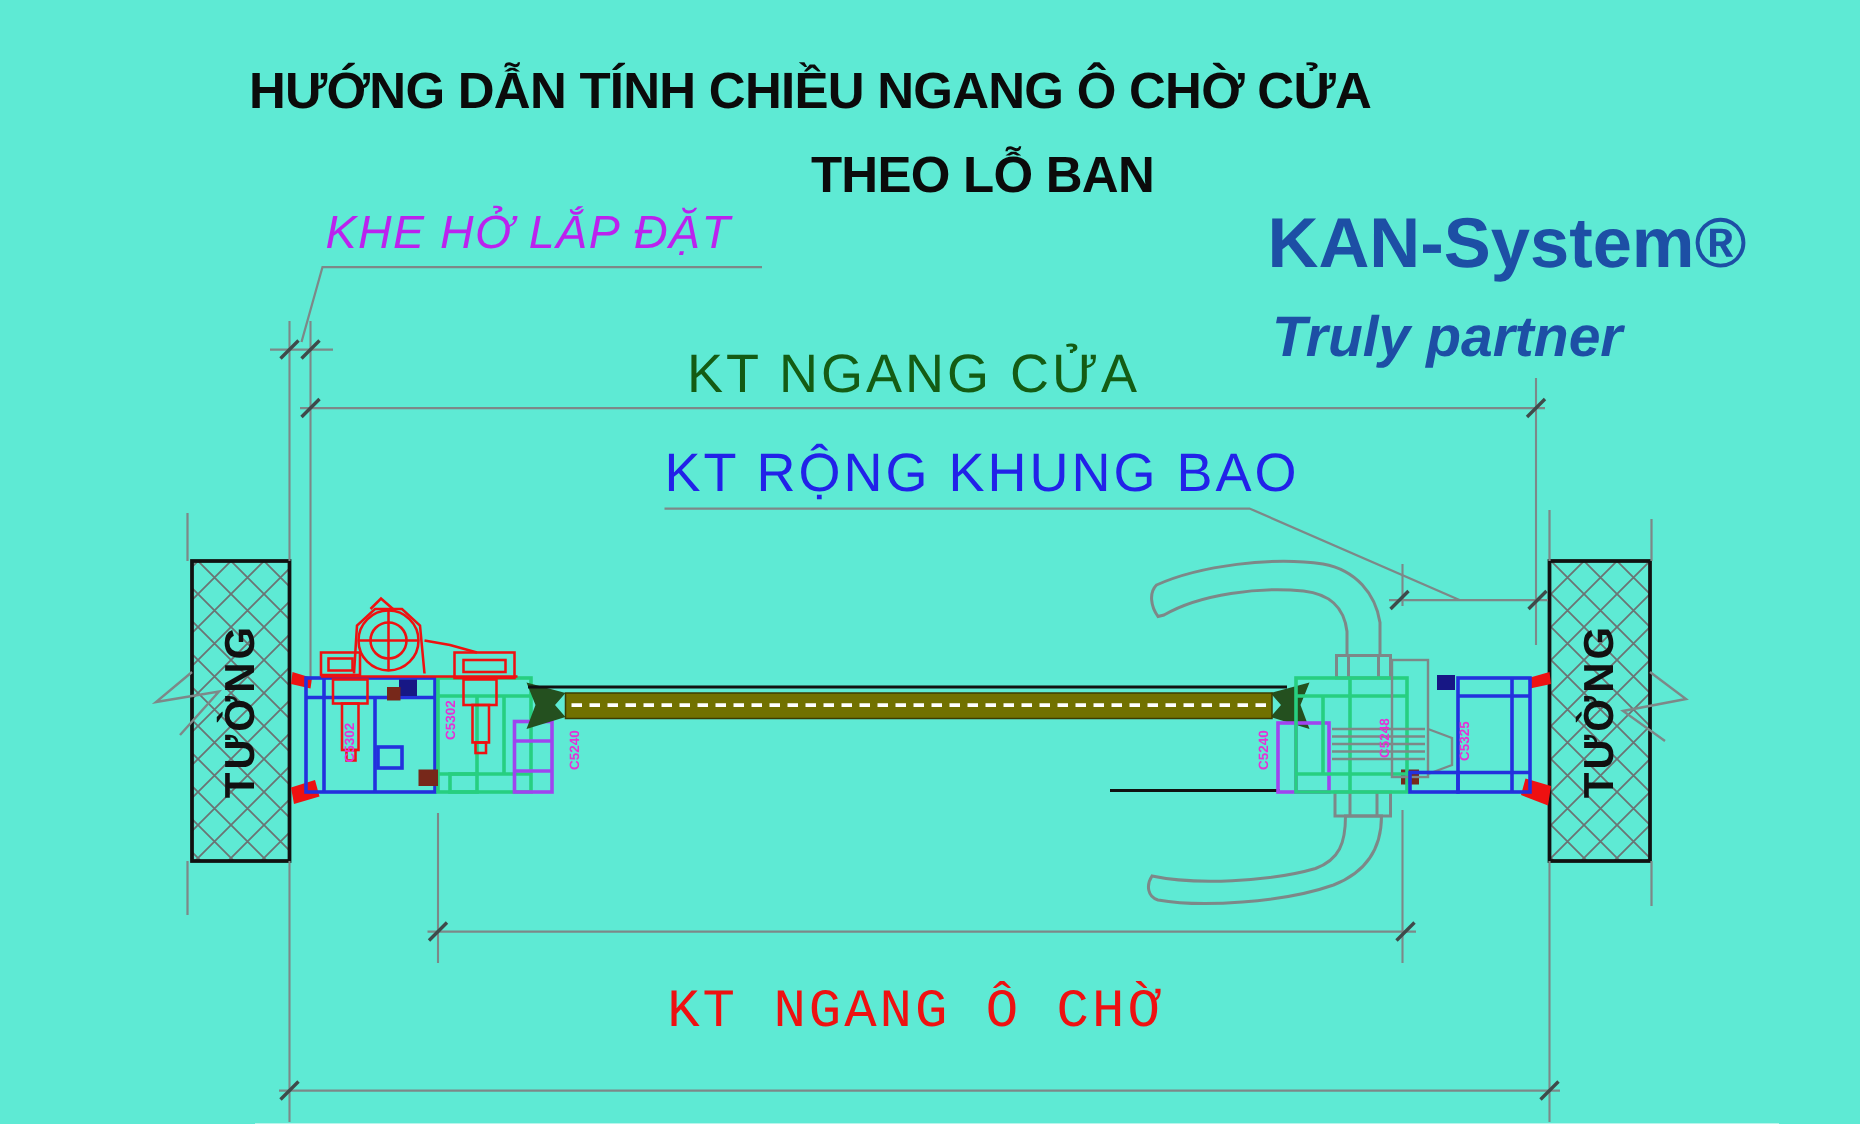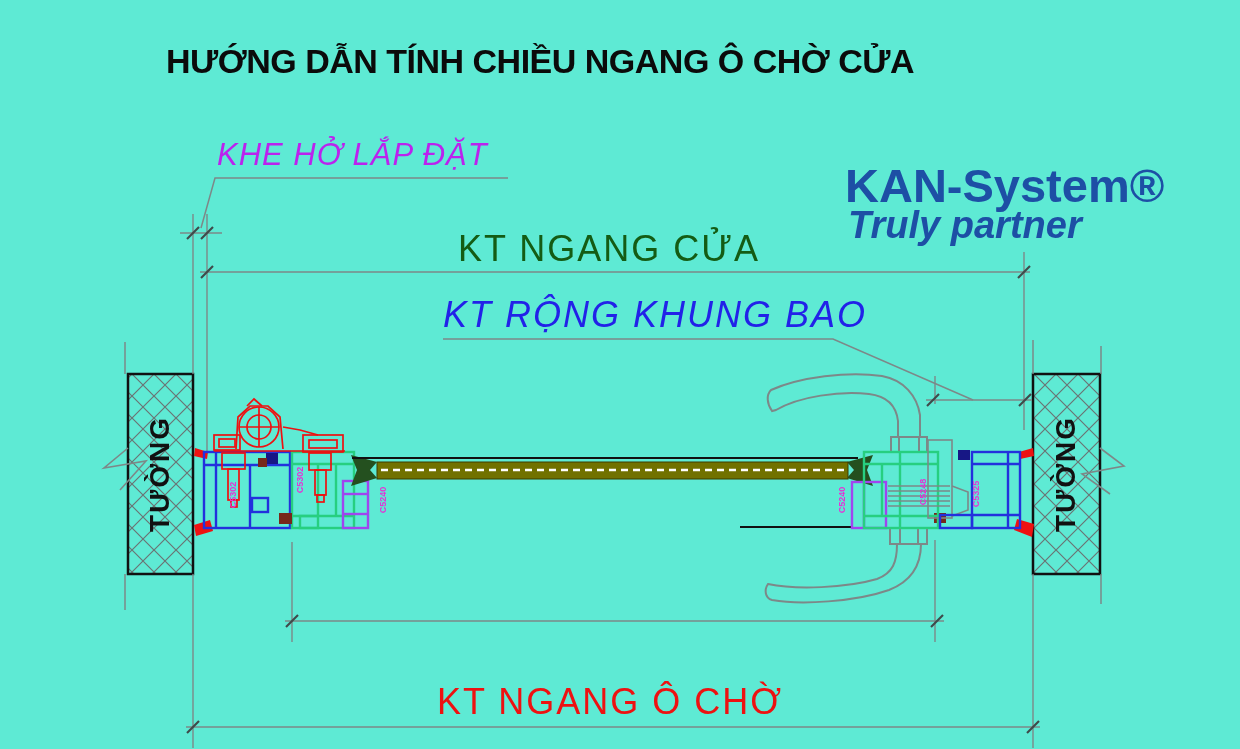--- a/index.html
+++ b/index.html
@@ -209,29 +209,30 @@
       <text class="code-text" text-anchor="middle" x="236" y="495" transform="rotate(-90 236 495)">C5302</text>
       <text class="code-text" text-anchor="middle" x="303" y="480" transform="rotate(-90 303 480)">C5302</text>
       <text class="code-text" text-anchor="middle" x="386" y="500" transform="rotate(-90 386 500)">C5240</text>
       <text class="code-text" text-anchor="middle" x="845" y="500" transform="rotate(-90 845 500)">C5240</text>
       <text class="code-text" text-anchor="middle" x="926" y="492" transform="rotate(-90 926 492)">C5248</text>
       <text class="code-text" text-anchor="middle" x="979" y="494" transform="rotate(-90 979 494)">C5325</text>
     </g>
   </svg>
 
   <div class="lbl title-line" style="left:540px;top:44px;">HƯỚNG DẪN TÍNH CHIỀU NGANG Ô CHỜ CỬA</div>
+  <div class="lbl title-line" style="left:655px;top:100px;">THEO LỖ BAN</div>
 
   <div class="lbl install-gap" style="left:217px;top:139px;font-style:italic;">KHE HỞ LẮP ĐẶT</div>
 
-  <div class="lbl brand-name" style="left:845px;top:137px;margin-top:24px;">KAN-System®</div>
+  <div class="lbl brand-name" style="left:845px;top:137px;">KAN-System®</div>
   <div class="lbl brand-tagline" style="left:848px;top:206px;">Truly partner</div>
 
   <div class="lbl dim-label lbl-green centered" style="left:609px;top:230px;">KT NGANG CỬA</div>
 
-  <div class="lbl dim-label lbl-blue" style="left:443px;top:296px;font-style:italic;">KT RỘNG KHUNG BAO</div>
-
-
-  <div class="lbl dim-label lbl-red centered" style="left:610px;top:683px;">KT NGANG Ô CHỜ</div>
+  <div class="lbl dim-label lbl-blue" style="left:443px;top:296px;">KT RỘNG KHUNG BAO</div>
+
+
+  <div class="lbl dim-label lbl-red centered" style="left:610px;top:656px;font-family:Liberation Mono, monospace;">KT NGANG Ô CHỜ</div>
 
   <div class="lbl wall-label" style="left:160px;top:474px;">TƯỜNG</div>
   <div class="lbl wall-label" style="left:1066px;top:474px;">TƯỜNG</div>
 
 </div>
 
 </body></html>

